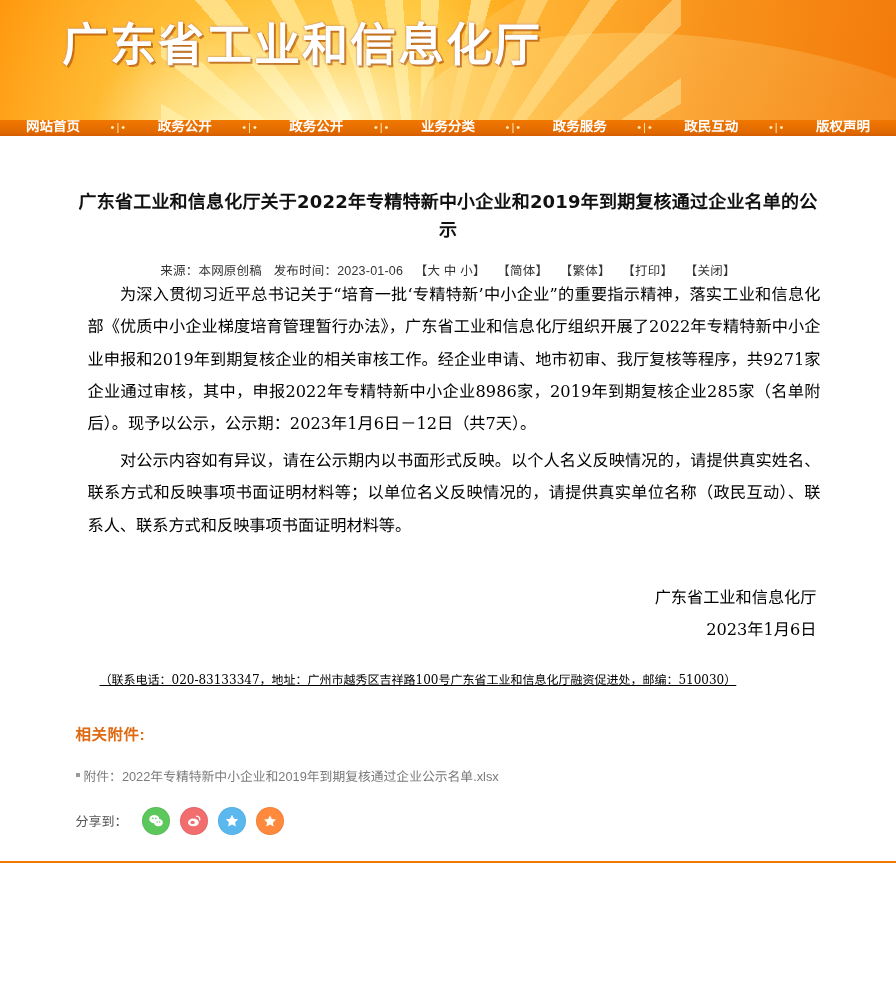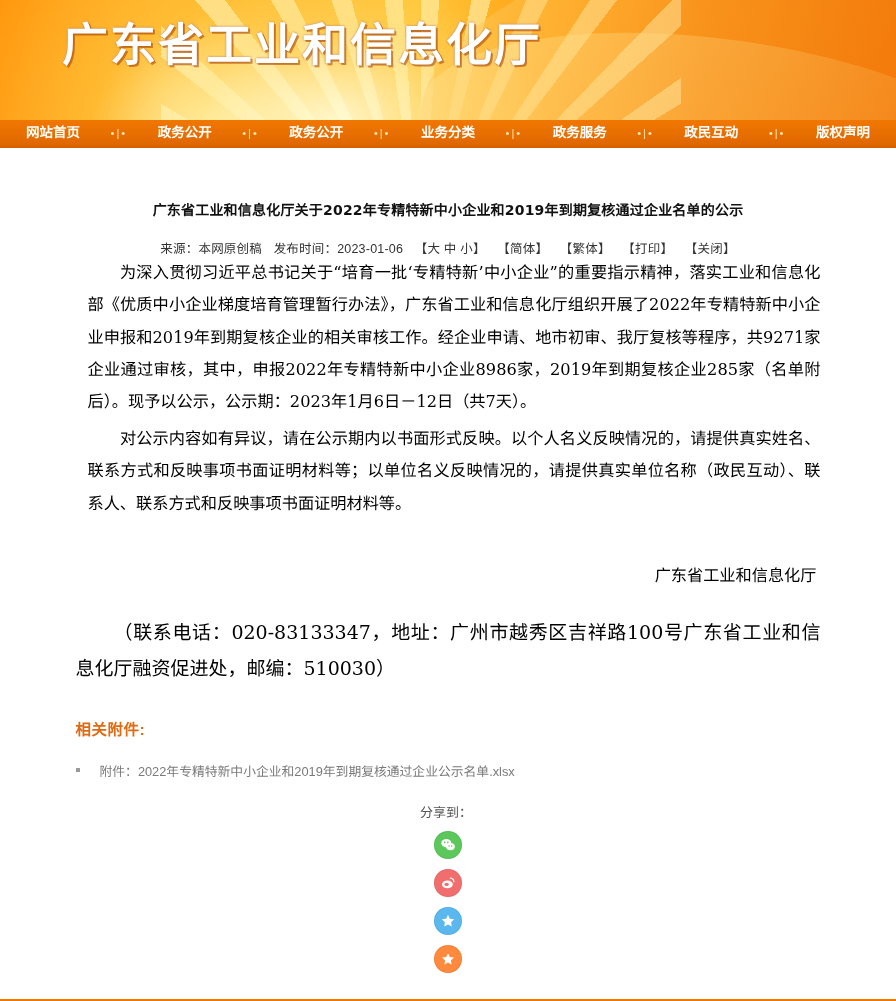--- a/index.html
+++ b/index.html
@@ -94,21 +94,21 @@
     font-size: 12.5px;
     font-weight: bold;
     letter-spacing: 0.2px;
     color: #ffffff;
     text-shadow: 1px 1px 0 rgba(170,70,0,0.75);
     white-space: nowrap;
   }
 
   
   .nav {
-    height: 28px;
+    height: 16px;
     background: linear-gradient(180deg, #f07800 0%, #e86f00 50%, #dd6600 100%);
     display: flex;
     align-items: center;
     justify-content: center;
     gap: 0;
     border-bottom: 2px solid #d85f00;
   }
   .nav-item {
     color: #ffffff;
     font-size: 13.5px;
@@ -129,21 +129,21 @@
 
   
   .content {
     padding: 0 40px;
   }
   .doc-title {
     margin: 52px auto 0;
     width: 740px;
     text-align: center;
     font-family: "DejaVu Sans", "Liberation Sans", sans-serif;
-    font-size: 14px;
+    font-size: 18px;
     font-weight: bold;
     color: #111;
     line-height: 1.55;
     letter-spacing: 0.2px;
   }
   .meta {
     margin-top: 16px;
     text-align: center;
     font-size: 12.5px;
     color: #333;
@@ -171,60 +171,60 @@
     font-family: "DejaVu Serif", "Liberation Serif", serif;
     font-size: 16.2px;
     line-height: 2.0;
     text-align: right;
     padding-right: 4px;
   }
   .contact {
     margin: 22px auto 0;
     width: 745px;
     font-family: "DejaVu Serif", "Liberation Serif", serif;
-    font-size: 19px;
+    font-size: 12px;
     line-height: 1.9;
     text-indent: 2em;
     text-align: justify;
+    text-decoration: underline;
   }
 
   
   .attach-block {
     margin: 30px auto 0;
     width: 745px;
   }
   .attach-title {
     color: #e06a12;
     font-weight: bold;
     font-size: 15.5px;
     letter-spacing: 0.5px;
   }
   .attach-item {
     margin-top: 22px;
     font-size: 12.8px;
     color: #7a7a7a;
     display: flex;
     align-items: center;
-    gap: 18px;
+    gap: 2px;
   }
   .attach-item .dot {
     display: inline-block;
     width: 4px; height: 4px;
     background: #9a9a9a;
     margin-right: 2px;
   }
   .attach-item a { color: #7a7a7a; text-decoration: none; cursor: pointer; }
 
   .share {
     margin: 22px auto 0;
     width: 745px;
     display: flex;
     align-items: center;
     gap: 10px;
-    flex-direction: column;
   }
   .share-label {
     font-size: 13px;
     color: #555;
     margin-right: 4px;
   }
   .share-btn {
     width: 28px; height: 28px;
     border-radius: 50%;
     display: inline-flex;
@@ -295,20 +295,21 @@
       <a class="bracket">【关闭】</a>
     </div>
 
     <div class="body-text">
       <p class="p-first">为深入贯彻习近平总书记关于“培育一批‘专精特新’中小企业”的重要指示精神，落实工业和信息化部《优质中小企业梯度培育管理暂行办法》，广东省工业和信息化厅组织开展了2022年专精特新中小企业申报和2019年到期复核企业的相关审核工作。经企业申请、地市初审、我厅复核等程序，共9271家企业通过审核，其中，申报2022年专精特新中小企业8986家，2019年到期复核企业285家（名单附后）。现予以公示，公示期：2023年1月6日－12日（共7天）。</p>
       <p>对公示内容如有异议，请在公示期内以书面形式反映。以个人名义反映情况的，请提供真实姓名、联系方式和反映事项书面证明材料等；以单位名义反映情况的，请提供真实单位名称（政民互动）、联系人、联系方式和反映事项书面证明材料等。</p>
     </div>
 
     <div class="sign">
       <div>广东省工业和信息化厅</div>
+      <div>2023年1月6日</div>
     </div>
 
     <div class="contact">（联系电话：020-83133347，地址：广州市越秀区吉祥路100号广东省工业和信息化厅融资促进处，邮编：510030）</div>
 
     <section class="attach-block">
       <div class="attach-title">相关附件:</div>
       <div class="attach-item">
         <span class="dot"></span>
         <a>附件：2022年专精特新中小企业和2019年到期复核通过企业公示名单.xlsx</a>
       </div>

